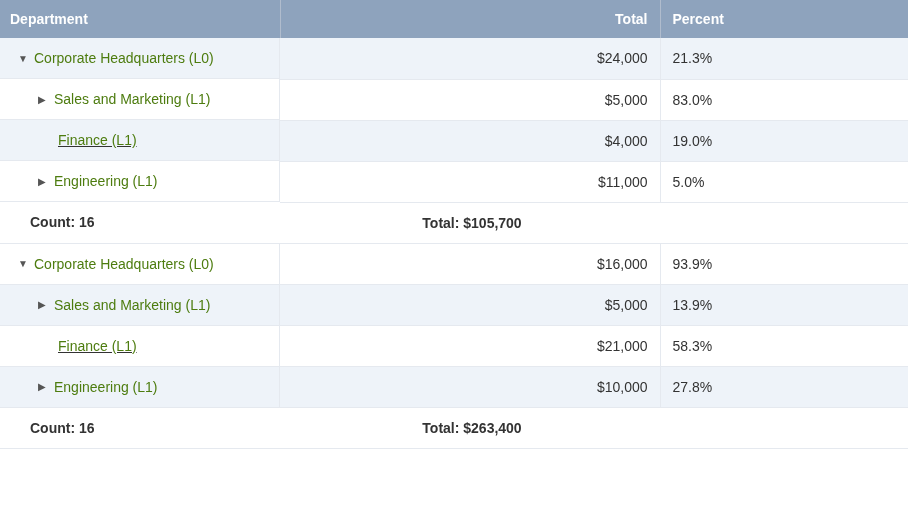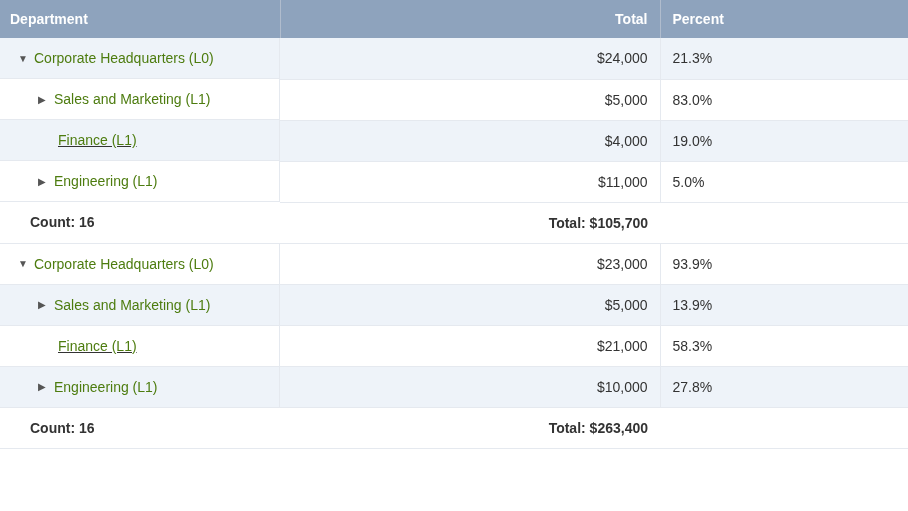--- a/index.html
+++ b/index.html
@@ -35,21 +35,21 @@
     .alt { background: #eef3f9; }
     .lvl0 { padding-left: 18px !important; }
     .lvl1 { padding-left: 38px !important; }
     .lvl2 { padding-left: 58px !important; text-decoration: underline; }
     .summary td {
       padding: 12px 16px;
       font-weight: bold;
       border-bottom: 1px solid #e5e9ef;
     }
     .summary .dept-cell { padding-left: 30px; }
-    .summary .budget-cell { text-align: right; padding-right: 12px; }
+    .summary .budget-cell { text-align: center; padding-right: 12px; }
     .toggle {
       display: inline-block;
       width: 12px;
       font-size: 10px;
       color: #555;
       margin-right: 4px;
       user-select: none;
       cursor: pointer;
       vertical-align: middle;
     }
@@ -103,21 +103,21 @@
     <td class="dept-cell">Count: 16</td>
     <td class="budget-cell">Total: $105,700</td>
     <td></td>
   </tr>
 
   <tr class="row">
     <td class="dept-cell lvl0">
       <span class="toggle">▼</span>
       <span class="label">Corporate Headquarters (L0)</span>
     </td>
-    <td class="col-budget">$23,000</td>
+    <td class="col-budget">$16,000</td>
     <td class="col-percent">93.9%</td>
   </tr>
 
   <tr class="row alt">
     <td class="dept-cell lvl1">
       <span class="toggle">▶</span>
       <span class="label">Sales and Marketing (L1)</span>
     </td>
     <td class="col-budget">$5,000</td>
     <td class="col-percent">13.9%</td>

